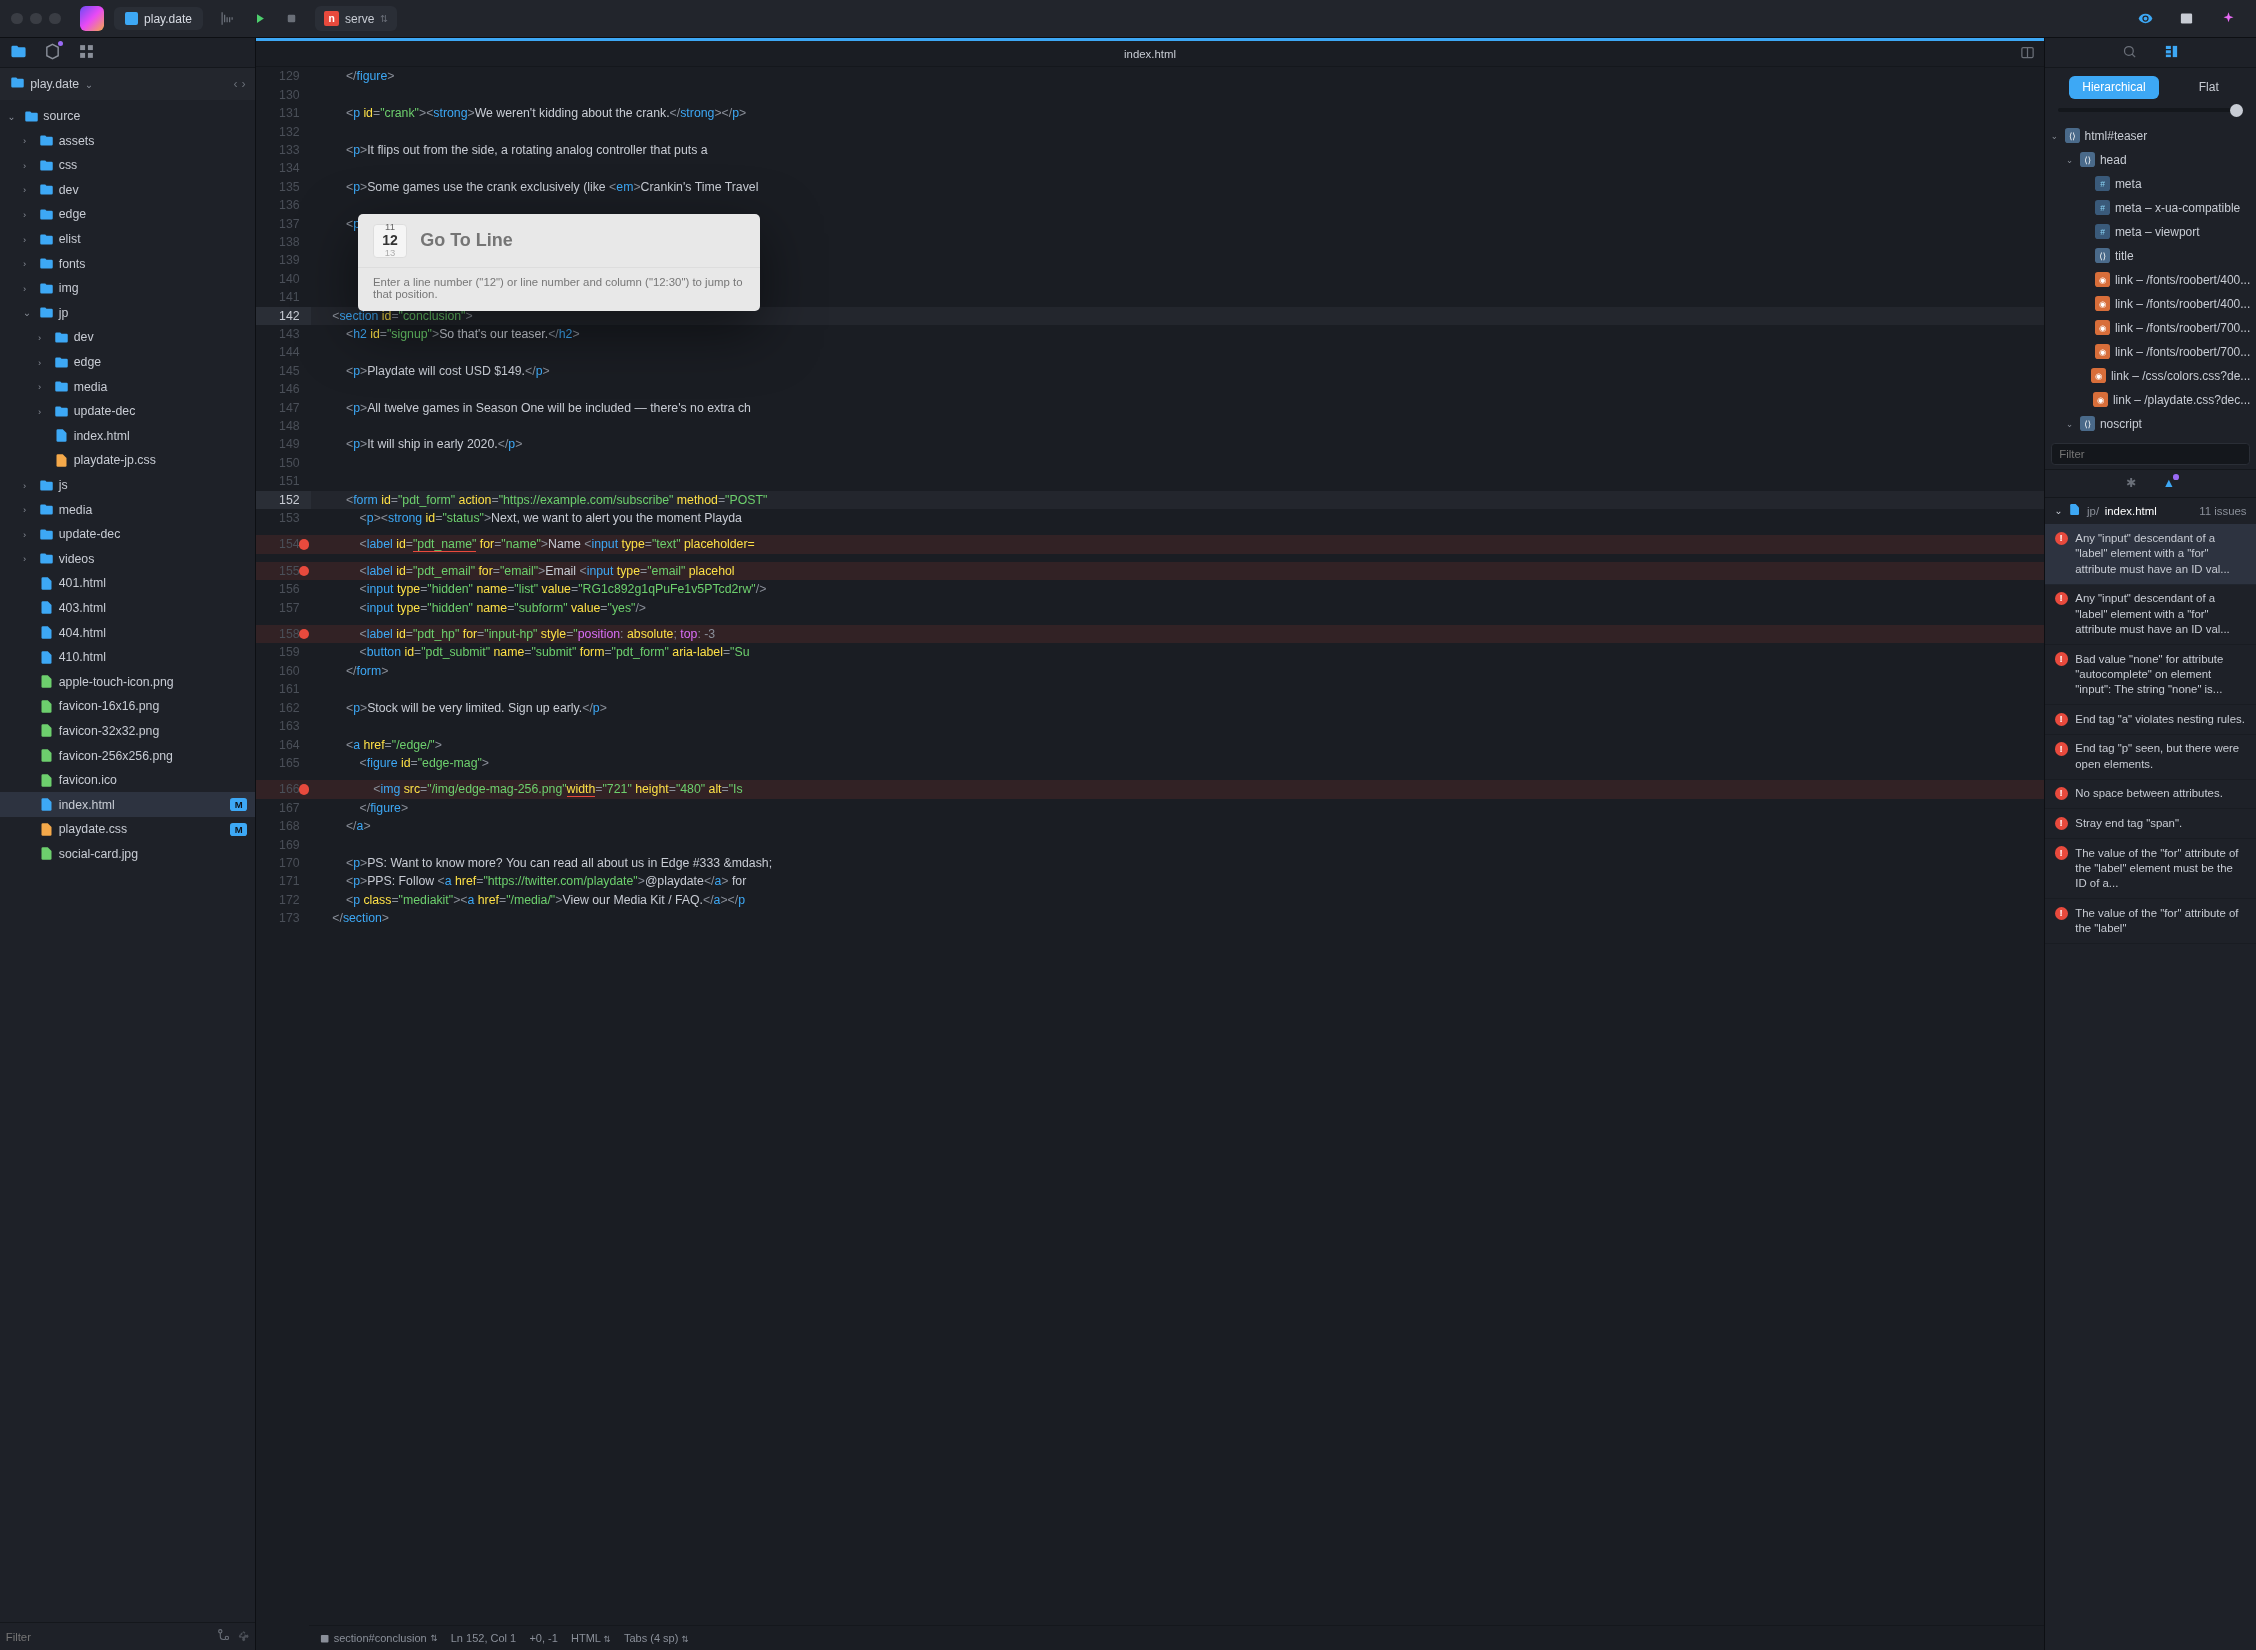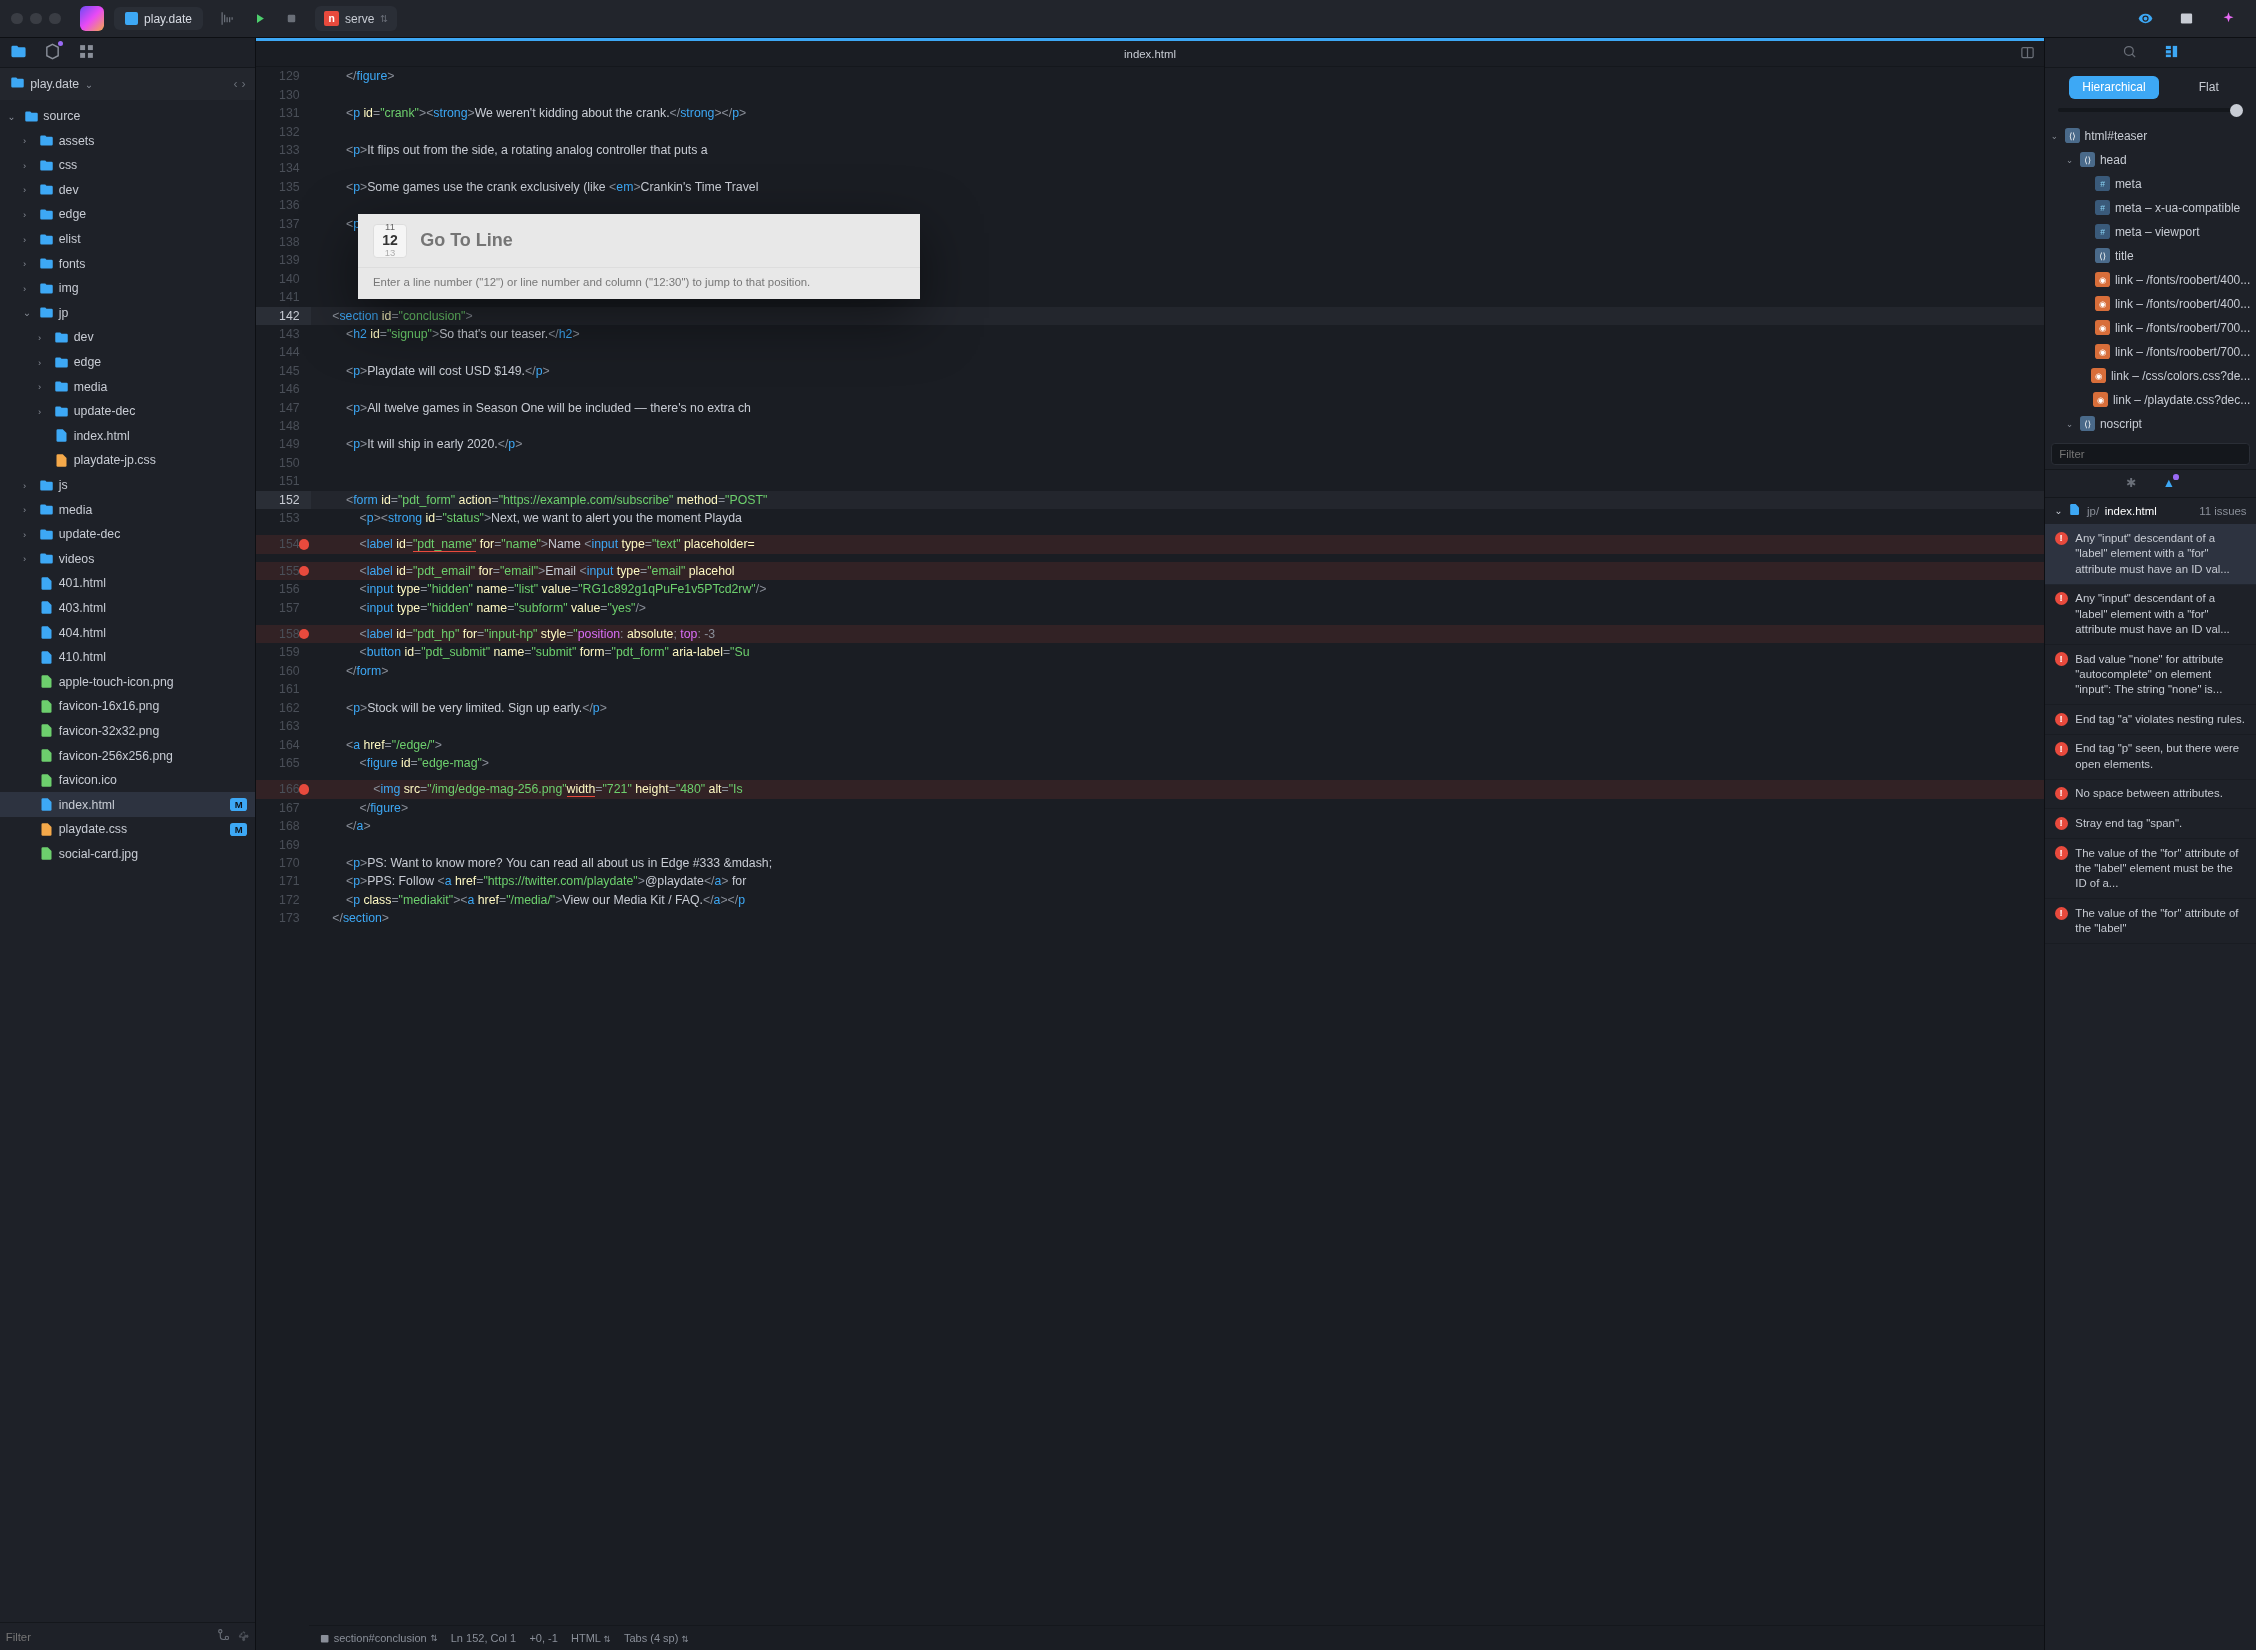--- a/index.html
+++ b/index.html
@@ -46,28 +46,28 @@
 .editor-header .split-icon { position: absolute; right: 9.5px; color: #6a6f78; }
 .code { flex: 1; overflow: auto; font-family: "SF Mono", Menlo, Consolas, monospace; font-size: 12.3px; line-height: 18.4px; position: relative; }
 .code-line { display: flex; }
 .gutter { width: 55px; text-align: right; padding-right: 11.4px; color: #4a4f58; user-select: none; position: relative; flex-shrink:0; }
 .gutter.current { background: #2a2e36; color: #c8ccd4; }
 .gutter .err-dot { position:absolute; right:1.9px; top:3.8px; width:10.4px; height:10.4px; background:#e84a3d; border-radius:50%; }
 .code-content { flex: 1; white-space: pre; padding-left: 7.6px; }
 .code-line.hl-error { background: rgba(232, 74, 61, 0.12); margin-top: 8px; }
 .code-line.hl-current { background: #23262d; }
 .t-tag { color: #3da8f5; }
-.t-attr { color: #fef9c3; }
+.t-attr { color: #fde047; }
 .t-str { color: #6dcf6d; }
 .t-text { color: #c8ccd4; }
 .t-punc { color: #8a8f99; }
 .t-keyword { color: #d86ef5; }
 .red-underline { border-bottom: 1.9px solid #e84a3d; }
 
-.goto-modal { position: absolute; top: 176px; left: 102px; width: 562px; background: #e8e8e8; border-radius: 0; box-shadow: 0 19px 57px rgba(0,0,0,0.5); padding: 0; overflow: hidden; z-index: 100; color: #333;}
+.goto-modal { position: absolute; top: 176px; left: 102px; width: 402px; background: #e8e8e8; border-radius: 5px; box-shadow: 0 19px 57px rgba(0,0,0,0.5); padding: 0; overflow: hidden; z-index: 100; color: #333;}
 .goto-top { display: flex; align-items: center; padding: 9.5px 15px; gap: 13.2px; }
 .goto-icon { width: 34px; height: 34px; background: #f5f5f5; border: 0.9px solid #ddd; border-radius: 3.8px; display: flex; flex-direction: column; align-items: center; justify-content: center; font-size: 9.5px; color: #666; line-height:1.1;}
 .goto-icon .big { font-size: 14px; font-weight: bold; color: #333; }
 .goto-input { flex: 1; font-size: 18px; color: #7f1d1d; background: transparent; border: none; outline: none; font-weight: bold; }
 .goto-hint { padding: 7.6px 15px 11.4px; font-size: 11.4px; color: #777; border-top: 0.9px solid #ddd; }
 
 .status-bar { height: 24.6px; background: #1a1d23; border-top: 0.9px solid #14171c; display: flex; align-items: center; padding: 0 9.5px; gap: 13.2px; font-size: 11px; color: #8a8f99; margin-left:53px;}
 .status-bar .breadcrumb { display: flex; align-items: center; gap: 3.8px; }
 
 .inspector { width: 212px; background: #1e2128; border-left: 0.9px solid #0d0f13; display: flex; flex-direction: column; }

